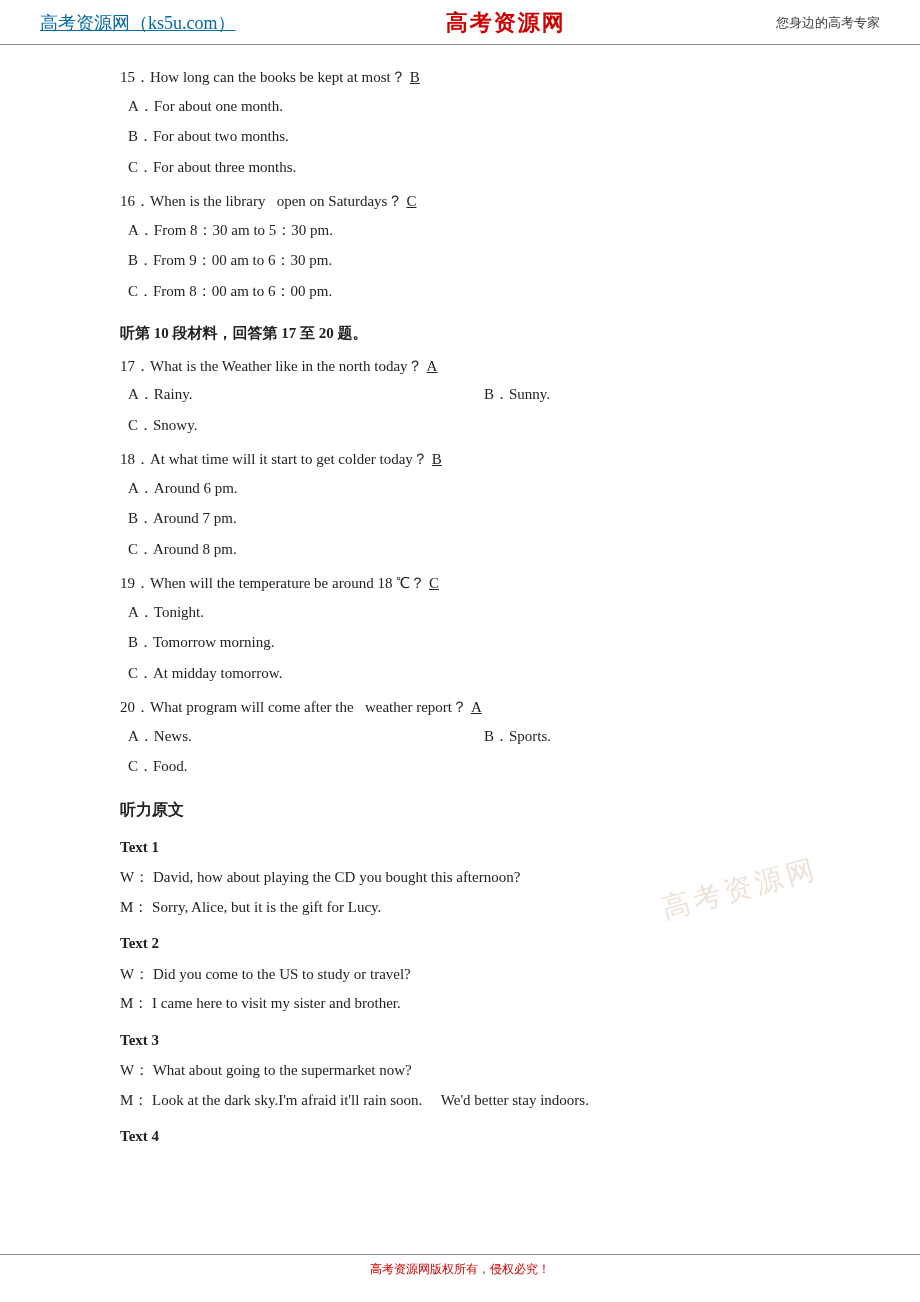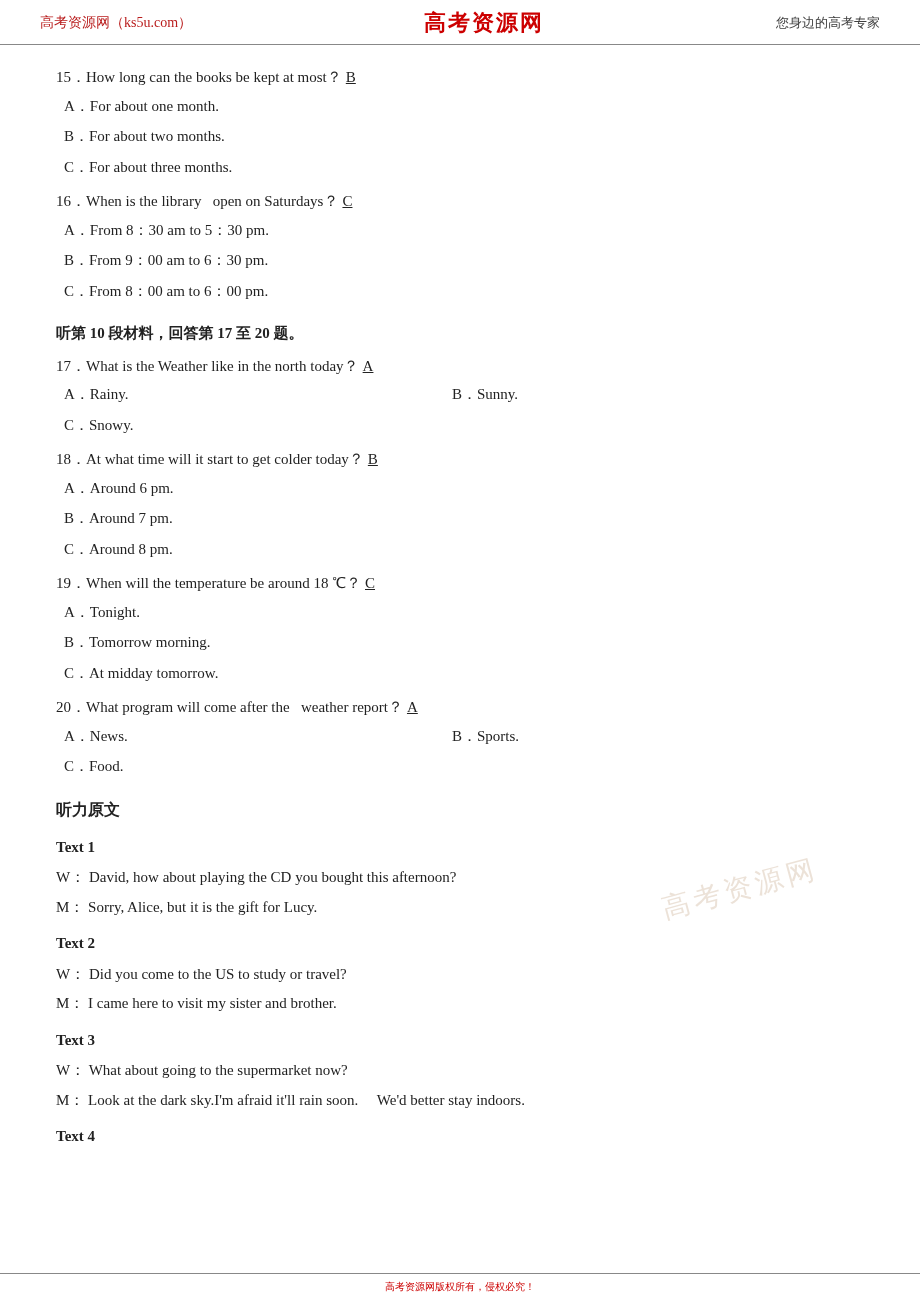--- a/index.html
+++ b/index.html
@@ -13,35 +13,36 @@
       position: relative;
     }
     .header {
       display: flex;
       justify-content: space-between;
       align-items: center;
       padding: 8px 40px 6px 40px;
       border-bottom: 1.5px solid #888;
     }
     .header-left {
-      font-size: 14px;
-      color: #b91c1c;
+      font-size: 18px;
+      color: #0369a1;
+      text-decoration: underline;
     }
     .header-center {
       font-size: 22px;
       font-weight: bold;
       color: #c00;
       letter-spacing: 2px;
     }
     .header-right {
       font-size: 13px;
       color: #404040;
     }
     .main-content {
-      padding: 18px 100px 60px 56px;
+      padding: 18px 100px 60px 120px;
       line-height: 1.9;
     }
     .question-block {
       margin-bottom: 6px;
     }
     .q-line {
       display: flex;
       align-items: baseline;
       gap: 4px;
     }
@@ -82,22 +83,22 @@
       transform: rotate(-15deg);
       letter-spacing: 4px;
     }
     .footer {
       position: absolute;
       bottom: 0;
       left: 0;
       right: 0;
       border-top: 1.5px solid #888;
       text-align: center;
-      padding: 6px 0 8px 0;
-      font-size: 10px;
+      padding: 6px 0 24px 0;
+      font-size: 12px;
       color: #c00;
     }
     .text-block-label {
       font-weight: bold;
       margin-top: 8px;
       margin-bottom: 2px;
     }
     .dialogue-line {
       margin-bottom: 1px;
     }

